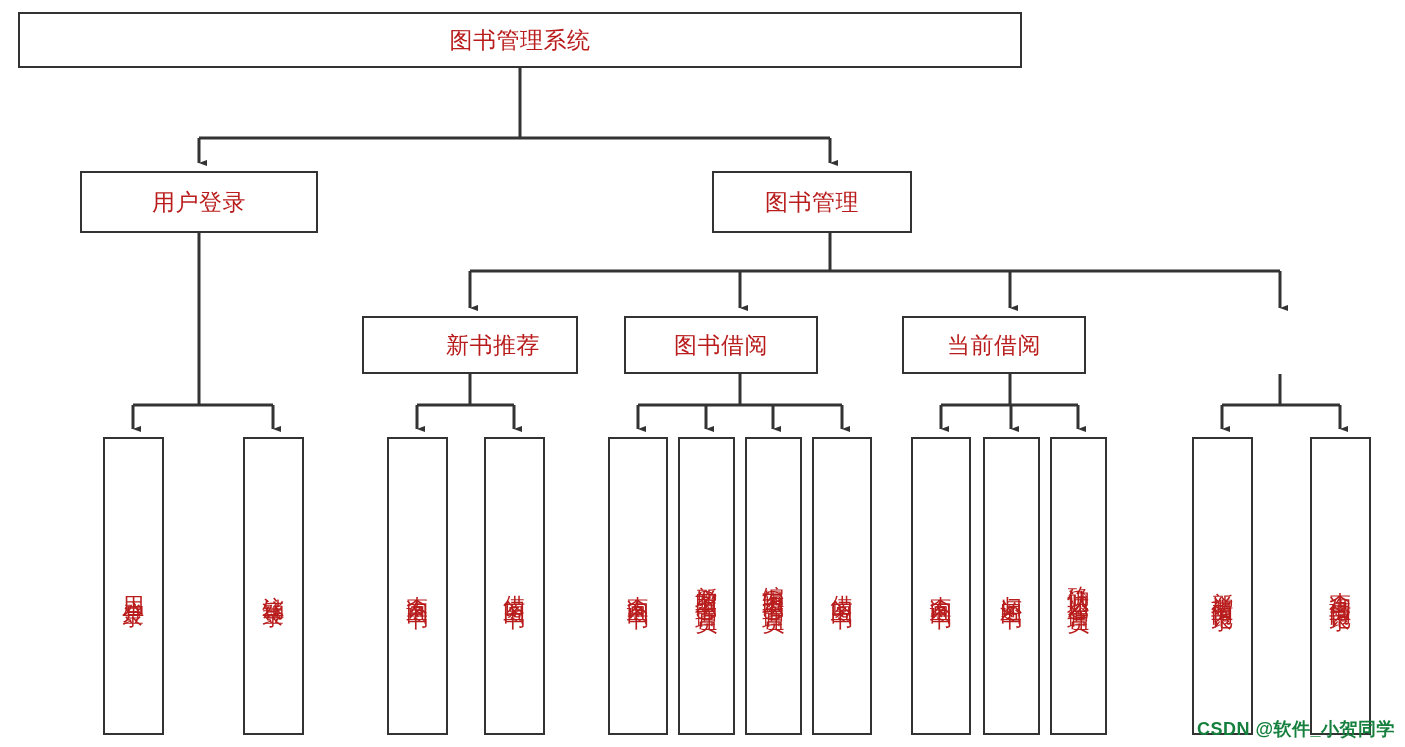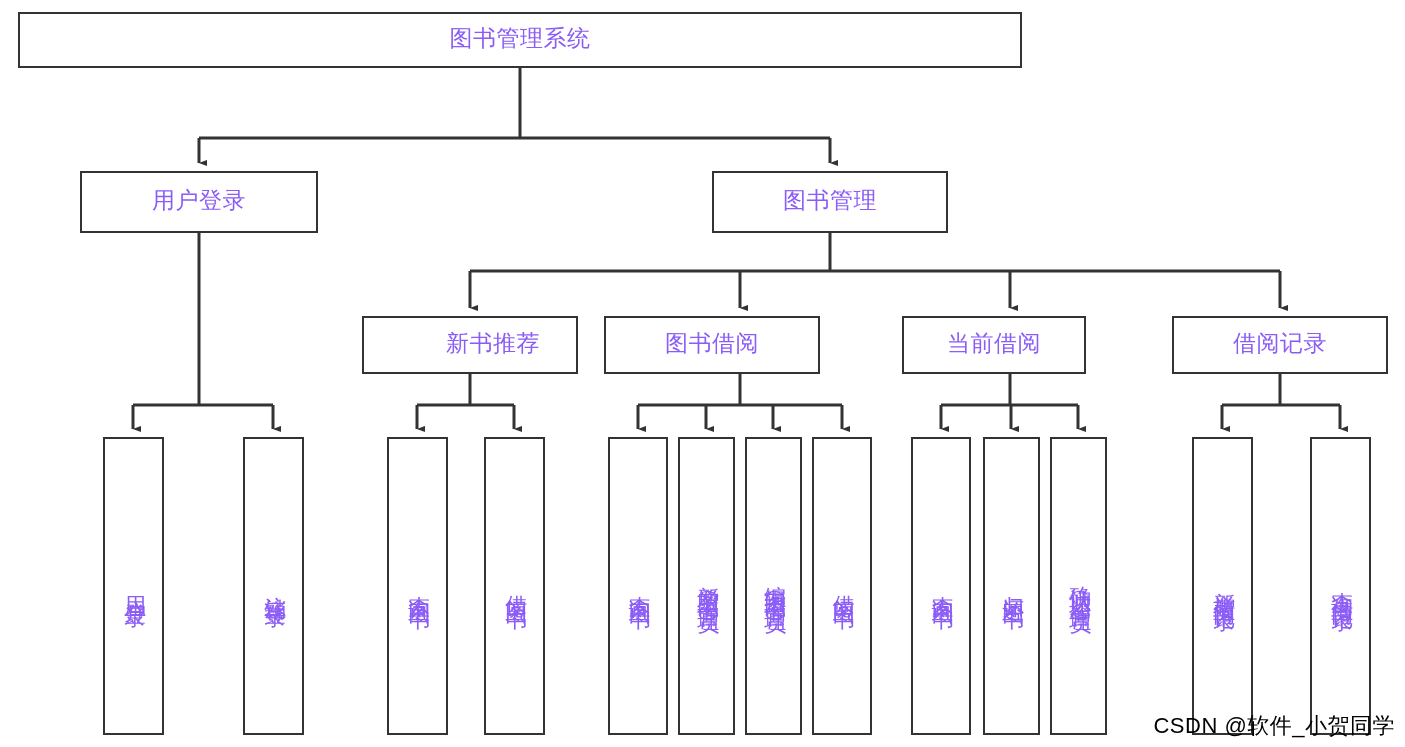--- a/index.html
+++ b/index.html
@@ -35,43 +35,43 @@
     display: flex;
     align-items: center;
     justify-content: center;
     color: #111111;
   }
   .node-label {
     font-size: 23px;
     line-height: 1.15;
     letter-spacing: 0.5px;
     white-space: nowrap;
-    color: #8b5cf6;
-    font-family: Liberation Mono, monospace;
+    color: #b91c1c;
   }
   .node.vertical .node-label {
     writing-mode: vertical-rl;
     text-orientation: upright;
     letter-spacing: 4px;
     font-size: 22px;
   }
   .node.vertical {
     align-items: center;
     justify-content: center;
     padding: 4px 0;
   }
   .watermark {
     position: absolute;
     right: 10px;
     bottom: 6px;
-    font-size: 22px;
-    color: #000000;
+    font-size: 18px;
+    color: #15803d;
     letter-spacing: 0.5px;
     white-space: nowrap;
     user-select: none;
+    font-weight: bold;
   }
 </style>
 </head>
 <body>
 
 <div id="diagram-root">
 
   <svg class="edges" viewBox="0 0 1405 747">
     <defs>
       <marker id="arrowhead" markerWidth="7" markerHeight="9" refX="3.2" refY="8.4" orient="auto" markerUnits="userSpaceOnUse">
@@ -122,35 +122,32 @@
     </g>
   </svg>
 
   <div class="node" style="left: 18px; top: 12px; width: 1004px; height: 56px;">
     <span class="node-label">图书管理系统</span>
   </div>
 
   <div class="node" style="left: 80px; top: 171px; width: 238px; height: 62px;">
     <span class="node-label">用户登录</span>
   </div>
-  <div class="node" style="left: 712px; top: 171px; width: 236px; height: 62px;">
+  <div class="node" style="left: 712px; top: 171px; width: 200px; height: 62px;">
     <span class="node-label">图书管理</span>
   </div>
 
   <div class="node" style="left: 362px; top: 316px; width: 216px; height: 58px; padding-left: 46px;">
     <span class="node-label">新书推荐</span>
   </div>
-  <div class="node" style="left: 604px; top: 316px; width: 216px; height: 58px;">
+  <div class="node" style="left: 624px; top: 316px; width: 194px; height: 58px;">
     <span class="node-label">图书借阅</span>
   </div>
   <div class="node" style="left: 902px; top: 316px; width: 184px; height: 58px;">
     <span class="node-label">当前借阅</span>
-  </div>
-  <div class="node" style="left: 1172px; top: 316px; width: 216px; height: 58px;">
-    <span class="node-label">借阅记录</span>
   </div>
 
   <div class="node vertical" style="left: 103px; top: 437px; width: 61px; height: 298px;">
     <span class="node-label">用户登录</span>
   </div>
   <div class="node vertical" style="left: 243px; top: 437px; width: 61px; height: 298px;">
     <span class="node-label">注销登录</span>
   </div>
   <div class="node vertical" style="left: 387px; top: 437px; width: 61px; height: 298px;">
     <span class="node-label">查询图书</span>

